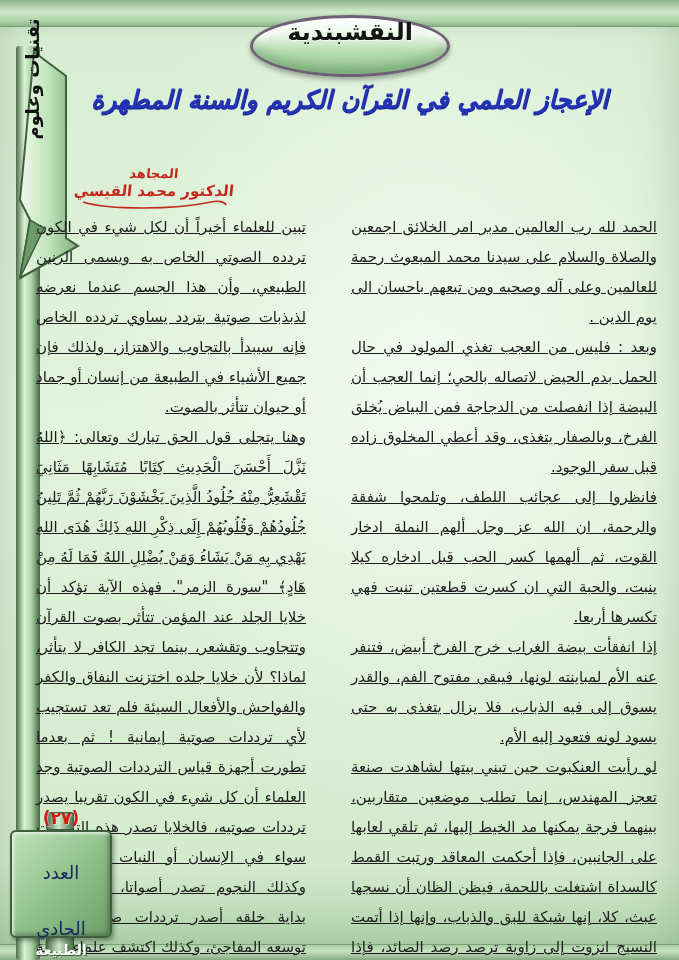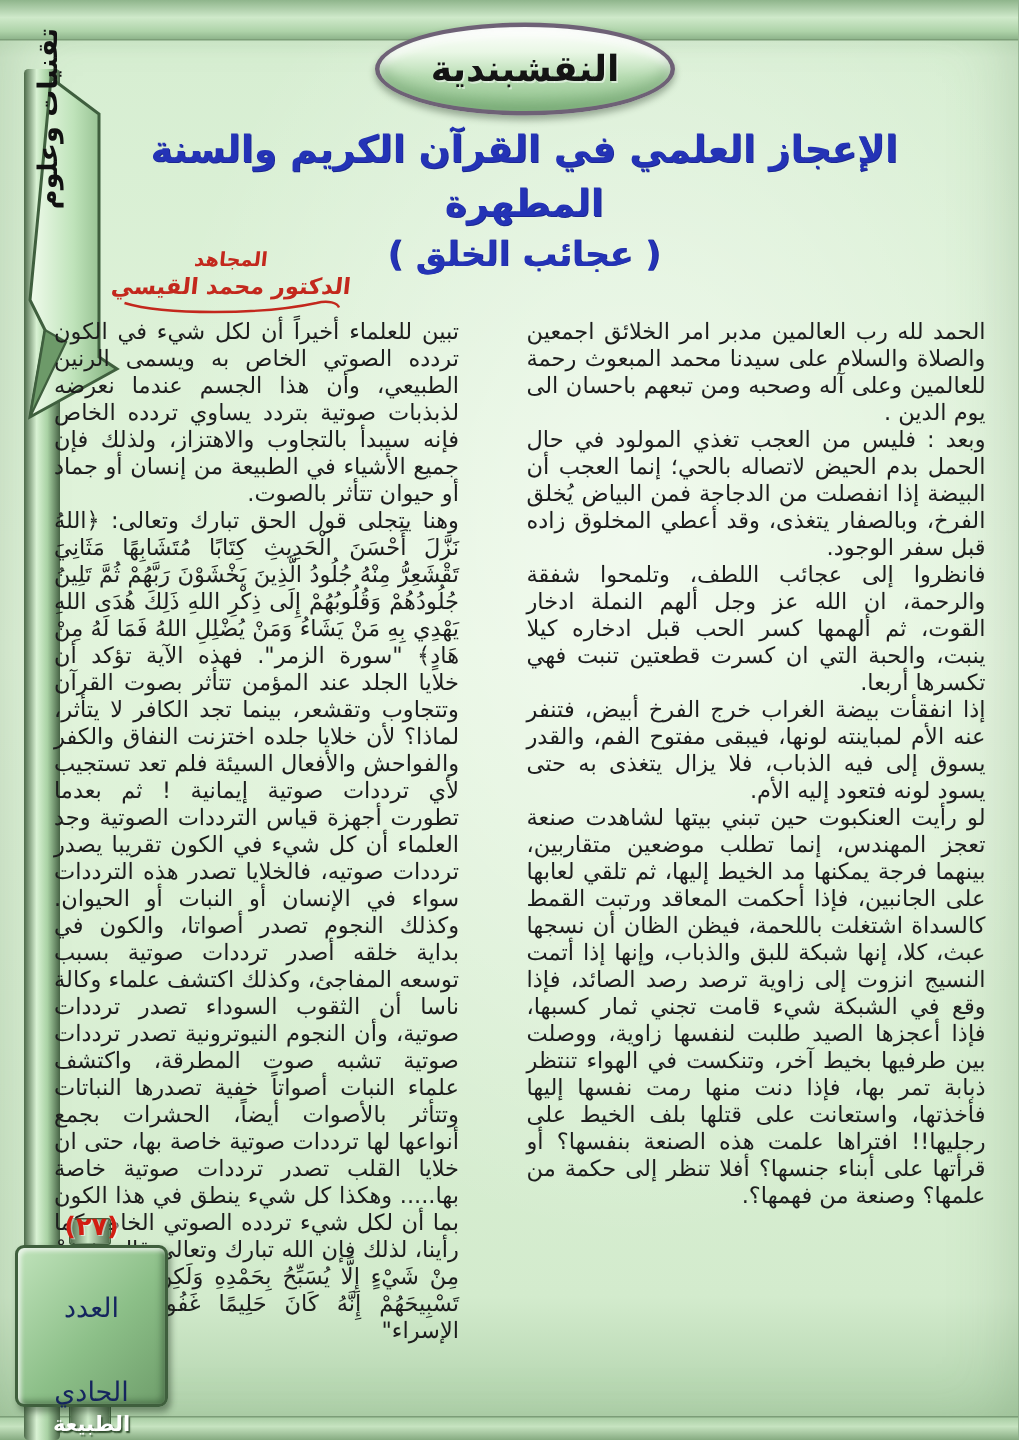--- a/index.html
+++ b/index.html
@@ -24,30 +24,30 @@
     border-top:1px solid #7c9e78;}
 
   
   .oval{
     position:absolute;left:250px;top:15px;width:200px;height:62px;
     border-radius:50%;
     border:3px solid #6e6176;
     box-sizing:border-box;
     background:linear-gradient(180deg,#ffffff 0%,#e9f7e5 30%,#b7dcb2 60%,#8fc28b 100%);
     box-shadow:0 3px 5px rgba(40,60,40,.4), inset 0 -6px 10px rgba(90,140,90,.45), inset 0 4px 6px rgba(255,255,255,.9);
-    display:flex;align-items:center;justify-content:center;
+    display:flex;justify-content:center;
   }
   .oval .txt{
     font-size:24px;font-weight:bold;color:#141414;
     text-shadow:1px 1px 0 rgba(255,255,255,.5);
     letter-spacing:1px;
   }
 
   
-  .titleblock{position:absolute;top:82px;right:40px;left:60px;text-align:center;color:#2433b6;}
+  .titleblock{position:absolute;top:82px;right:40px;left:60px;text-align:center;color:#2433b6;font-style:italic;}
   .title-main{font-size:25px;font-weight:bold;line-height:1.45;
     text-shadow:0.6px 0.6px 0 #1b2690;}
   .title-sub{font-size:23px;font-weight:bold;margin-top:2px;
     text-shadow:0.6px 0.6px 0 #1b2690;}
 
   
   .signature{position:absolute;top:166px;left:74px;width:160px;text-align:center;color:#c3281d;direction:rtl;}
   .sig-honorific{font-size:13px;font-weight:bold;transform:skewX(-6deg);}
   .sig-name{font-size:15px;font-weight:bold;margin-top:1px;transform:skewX(-6deg);}
   .sig-flourish{display:block;margin:-2px auto 0 auto;}
@@ -77,21 +77,21 @@
   .tab-top{top:812px;} .tab-bottom{top:936px;}
   .badge-number{color:#d21d12;font-weight:bold;font-size:17px;line-height:1.1;text-shadow:1px 1px 0 rgba(255,255,255,.5);text-align:right;}
   .badge-l1,.badge-l2{color:#15255e;font-weight:normal;font-size:18px;line-height:1.25;margin-top:33px;}
   .badge-l3{color:#ffffff;font-weight:bold;font-size:14px;line-height:1.25;text-shadow:1px 1px 1px #2c4a2a;}
 
   
   .columns{
     position:absolute;top:212px;right:22px;left:36px;bottom:16px;
     display:flex;gap:15px;direction:rtl;z-index:2;
   }
-  .col{font-size:15px;line-height:18px;color:#1d1d1d;text-align:justify;text-justify:inter-word;}
+  .col{font-size:15px;line-height:30px;color:#1d1d1d;text-align:justify;text-justify:inter-word;text-decoration:underline;}
   .col-right{flex:0 0 306px;margin-left:30px;}
   .col-left{flex:1 1 auto;}
   .col p{margin:0;}
   .verse-line{text-align:right;}
 </style>
 </head>
 <body>
 
 <div class="page">
 
@@ -114,21 +114,20 @@
         </linearGradient>
       </defs>
       <polygon points="30,2 62,26 62,188 74,196 16,228 26,170 16,150 30,2" fill="url(#pg)" stroke="#3f5f3e" stroke-width="2"></polygon>
       <polygon points="16,228 26,170 40,178" fill="#6d9a69" stroke="#3f5f3e" stroke-width="1.5"></polygon>
     </svg>
     <div class="pennant-label">تقنيات وعلوم</div>
   </div>
 
   <div class="titleblock">
     <div class="title-main">الإعجاز العلمي في القرآن  الكريم والسنة المطهرة</div>
-    <div class="title-sub">( عجائب الخلق )</div>
   </div>
 
   <div class="signature">
     <div class="sig-honorific">المجاهد</div>
     <div class="sig-name">الدكتور محمد القيسي</div>
     <svg class="sig-flourish" width="150" height="12" viewBox="0 0 150 12">
       <path d="M4 4 C 30 12, 95 12, 132 4 C 140 2, 146 4, 147 7" fill="none" stroke="#c3281d" stroke-width="1.6"></path>
     </svg>
   </div>
 

